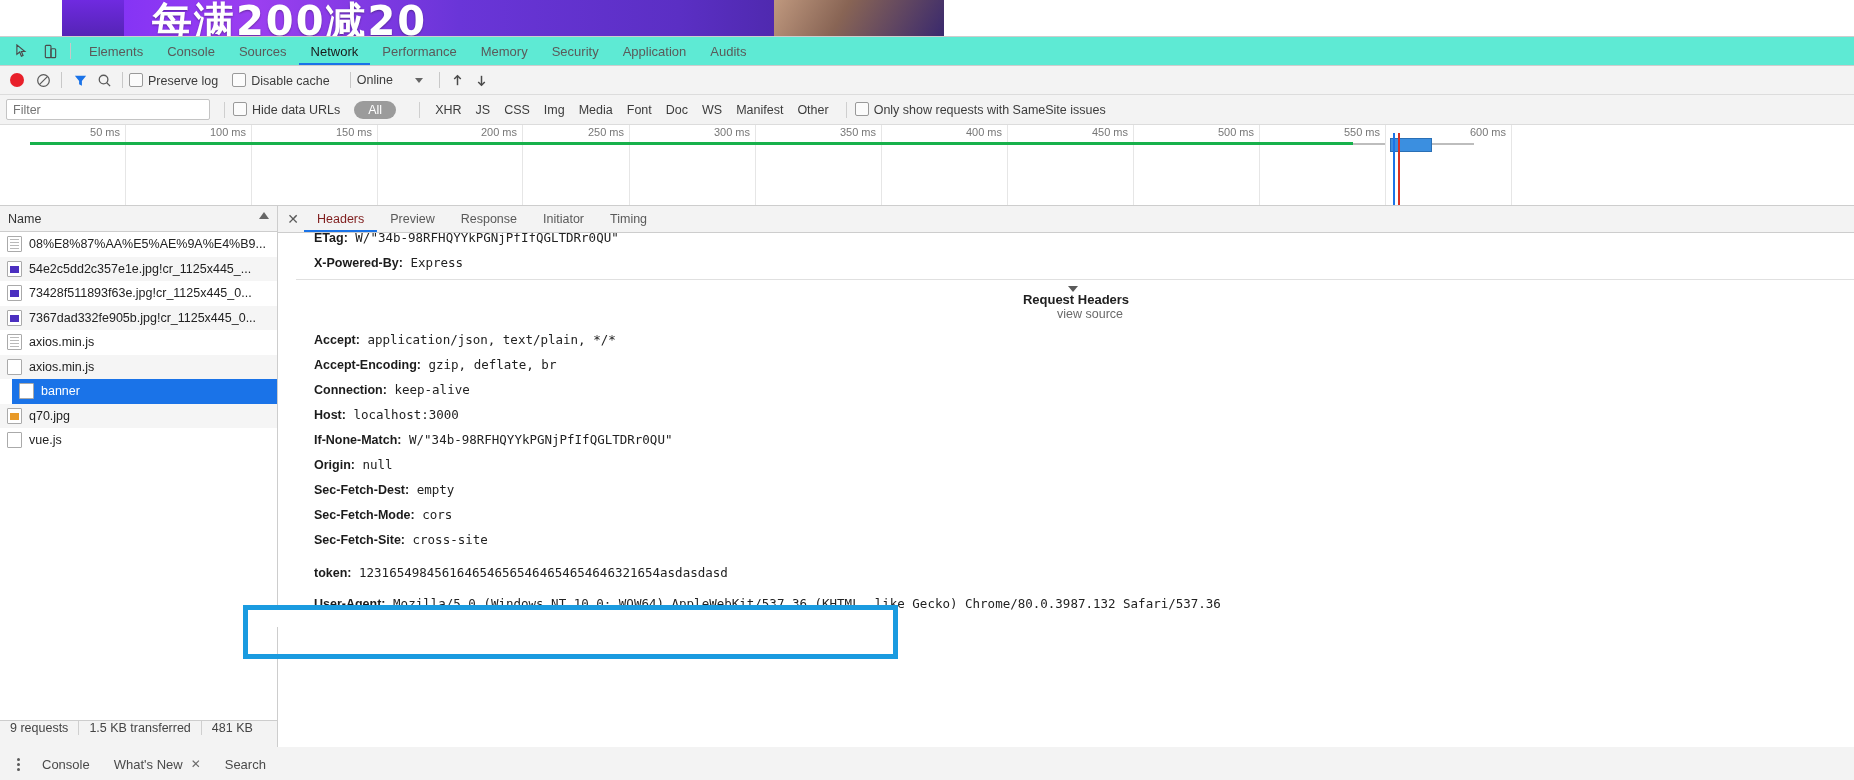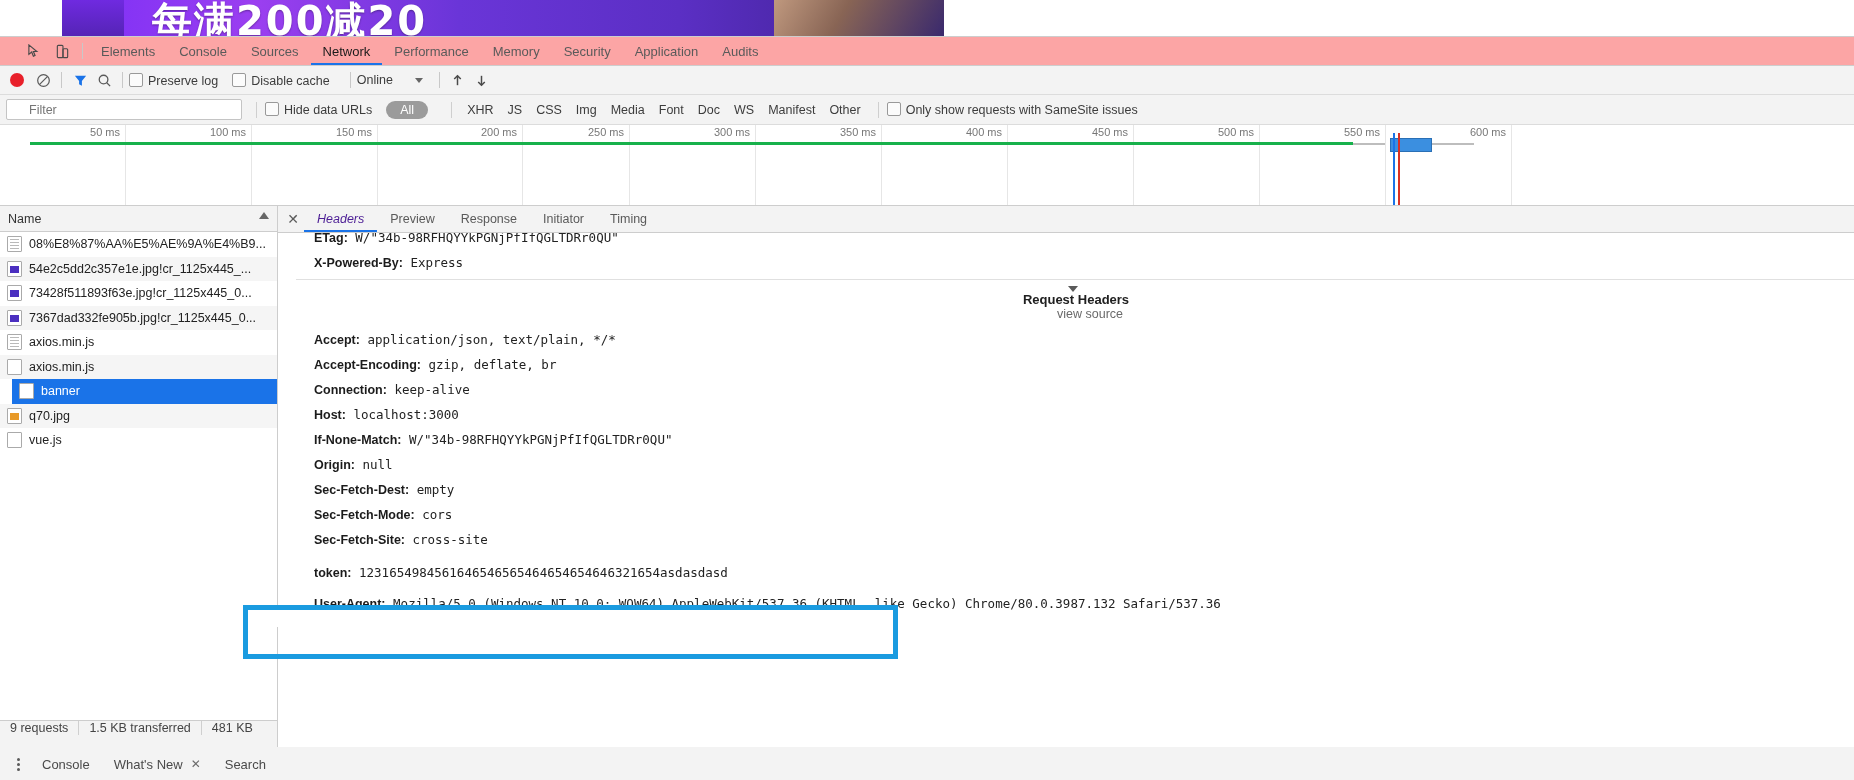--- a/index.html
+++ b/index.html
@@ -39,24 +39,24 @@
   }
 
   
   .devtools {
     position: absolute; left: 0; top: 36px; width: 1854px; height: 744px;
     background: #ffffff;
     border-top: 1px solid #cdcdcd;
   }
   .tabbar {
     position: relative; height: 28px;
-    background: #fca5a5;
+    background: #5eead4;
     border-bottom: 1px solid #cdcdcd;
     display: flex; align-items: center;
-    padding: 0 20px;
+    padding: 0 8px;
   }
   .tb-icon {
     width: 28px; height: 26px;
     display: flex; align-items: center; justify-content: center;
     cursor: pointer;
   }
   .tb-sep {
     width: 1px; height: 16px; background: #c8c8c8; margin: 0 6px;
   }
   .tab {
@@ -101,21 +101,21 @@
   
   .filterbar {
     height: 29px; background: #f3f3f3;
     border-bottom: 1px solid #dcdcdc;
     display: flex; align-items: center; padding: 0 6px;
     font-size: 12.5px; color: #3c3c3c;
   }
   .filter-input {
     width: 190px; height: 19px; background: #fff;
     border: 1px solid #c4c4c4; border-radius: 2px;
-    font-size: 12.5px; color: #9a9a9a; padding: 0 22px;
+    font-size: 12.5px; color: #9a9a9a; padding: 0 6px;
     font-family: "Liberation Sans", sans-serif;
     outline: none;
   }
   .fb-sep { width: 1px; height: 16px; background: #cfcfcf; margin: 0 8px; }
   .type-pill {
     padding: 2px 14px; border-radius: 9px; margin-right: 15px;
     cursor: pointer; white-space: nowrap;
   }
   .type-pill.active { background: #9b9b9b; color: #fff; }
   .type-item { padding: 0 7px; cursor: pointer; white-space: nowrap; }
@@ -202,21 +202,21 @@
     display: flex; align-items: center; padding-left: 4px;
   }
   .dt-close {
     width: 22px; height: 24px; display: flex; align-items: center; justify-content: center;
     font-size: 14px; color: #5a5a5a; cursor: pointer;
   }
   .dtab {
     padding: 0 13px; height: 25px; display: flex; align-items: center;
     font-size: 12.5px; color: #5a5a5a; cursor: pointer;
   }
-  .dtab.active { color: #4c1d95; box-shadow: inset 0 -2px 0 #1a73e8; font-style: italic; }
+  .dtab.active { color: #7f1d1d; box-shadow: inset 0 -2px 0 #1a73e8; }
 
   .hdr-body {
     flex: 1; position: relative; overflow: hidden;
     padding: 0 0 0 18px; font-size: 13px; color: #202020;
   }
   .hline {
     padding: 2.5px 0 2.5px 18px; line-height: 19px;
     font-family: "DejaVu Sans Mono", monospace; font-size: 12.5px;
     white-space: nowrap;
   }

